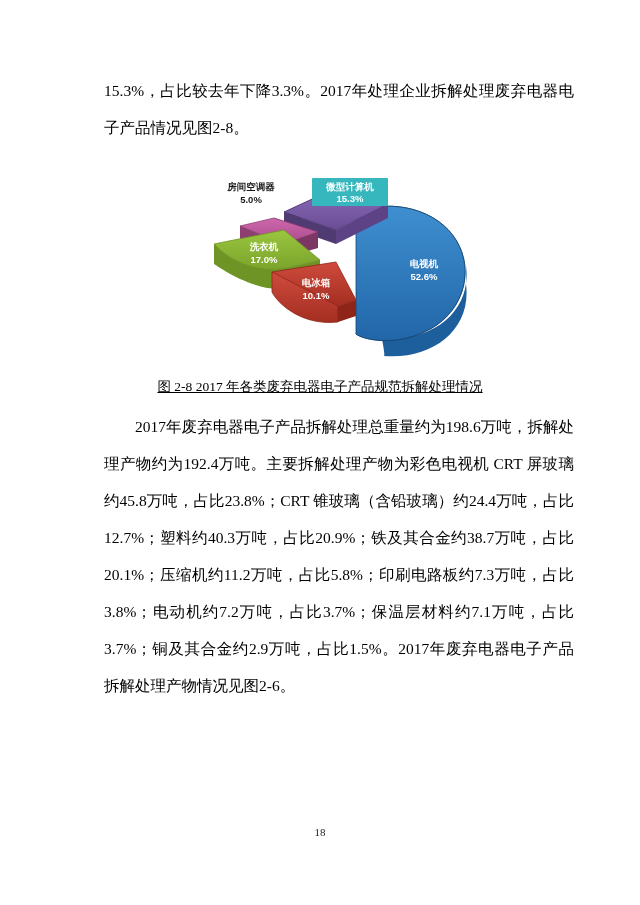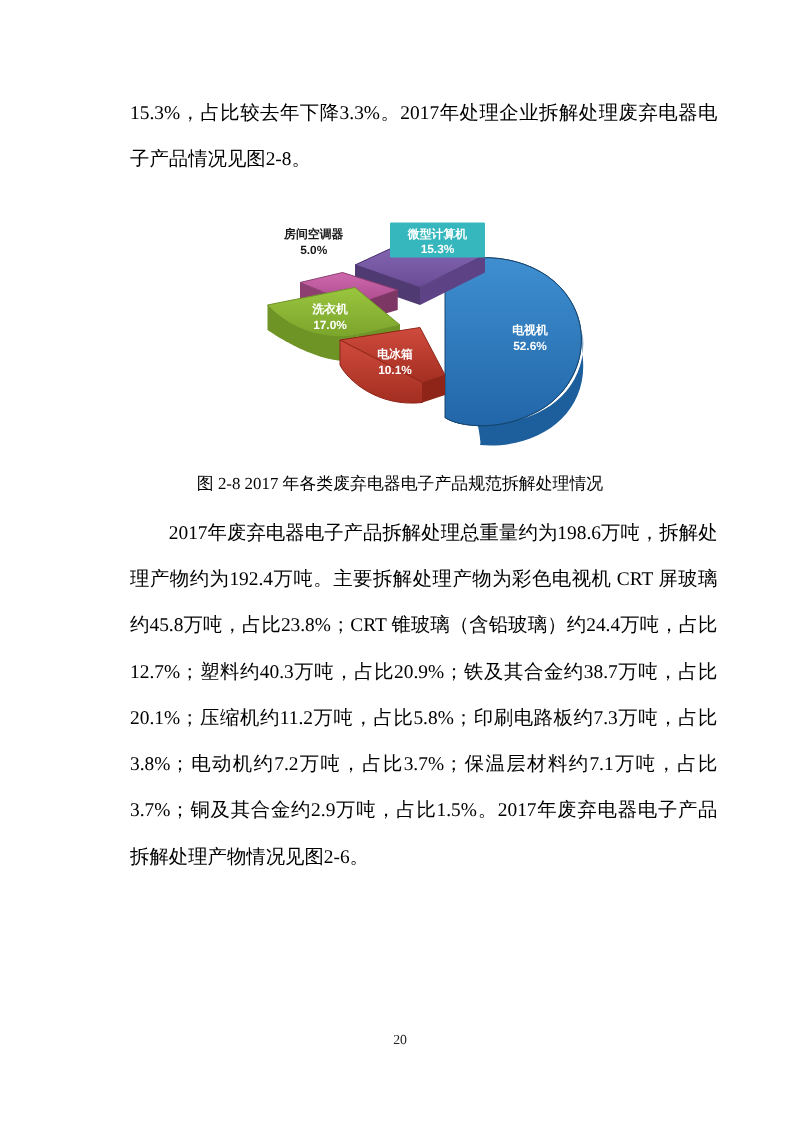--- a/index.html
+++ b/index.html
@@ -34,20 +34,21 @@
 
   .figure-caption {
     position: absolute;
     left: 0;
     width: 640px;
     top: 378px;
     text-align: center;
     font-size: 13.5px;
     color: #000;
     font-family: "Liberation Serif", "DejaVu Serif", serif;
+    text-decoration: underline;
   }
 
   .chart-area {
     position: absolute;
     left: 88px;
     top: 160px;
     width: 470px;
     height: 200px;
   }
 
@@ -166,15 +167,15 @@
       </g>
     </svg>
   </div>
 
   <div class="figure-caption">图 2-8 2017 年各类废弃电器电子产品规范拆解处理情况</div>
 
   <div class="body-text" id="para-bottom">
     <span class="indent">2017年废弃电器电子产品拆解处理总重量约为198.6万吨，拆解处理产物约为192.4万吨。主要拆解处理产物为彩色电视机 CRT 屏玻璃约45.8万吨，占比23.8%；CRT 锥玻璃（含铅玻璃）约24.4万吨，占比12.7%；塑料约40.3万吨，占比20.9%；铁及其合金约38.7万吨，占比20.1%；压缩机约11.2万吨，占比5.8%；印刷电路板约7.3万吨，占比3.8%；电动机约7.2万吨，占比3.7%；保温层材料约7.1万吨，占比3.7%；铜及其合金约2.9万吨，占比1.5%。2017年废弃电器电子产品拆解处理产物情况见图2-6。</span>
   </div>
 
-  <div class="page-number">20</div>
+  <div class="page-number">18</div>
 
 </div>
 
 </body></html>

